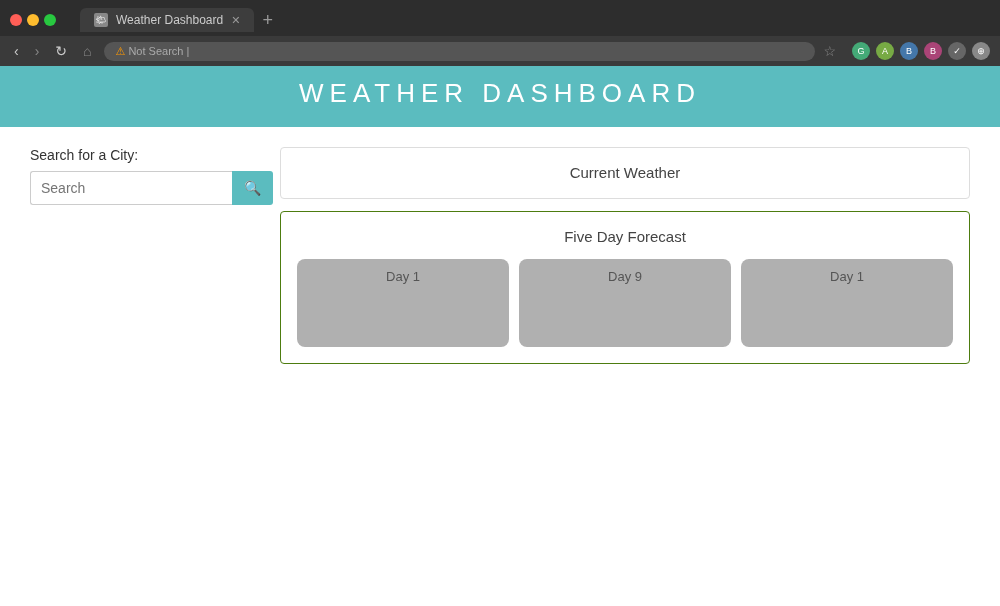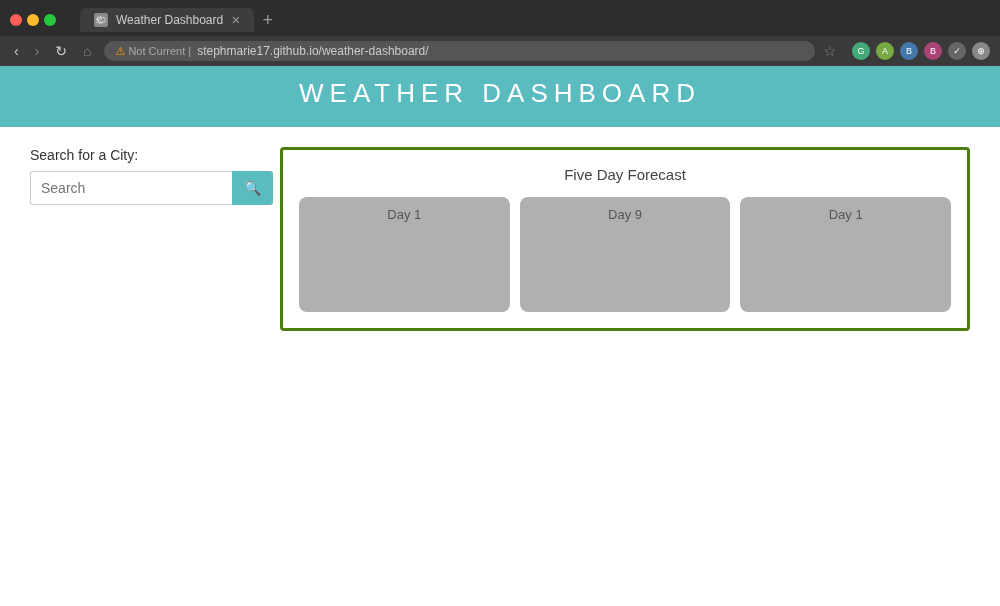--- a/index.html
+++ b/index.html
@@ -236,21 +236,21 @@
       margin-bottom: 12px;
     }
 
     .section-title {
       font-size: 15px;
       color: #444;
       font-weight: 400;
     }
 
     .forecast-section {
-      border: 3px solid #4d7c0f;
+      border: 1px solid #4d7c0f;
       border-radius: 4px;
       padding: 16px;
     }
 
     .forecast-title {
       font-size: 15px;
       color: #444;
       font-weight: 400;
       text-align: center;
       margin-bottom: 14px;
@@ -259,21 +259,21 @@
     .forecast-cards {
       display: flex;
       gap: 10px;
       justify-content: space-between;
     }
 
     .forecast-card {
       background: #b0b0b0;
       border-radius: 8px;
       flex: 1;
-      height: 115px;
+      height: 88px;
       display: flex;
       align-items: flex-start;
       justify-content: center;
       padding-top: 10px;
     }
 
     .day-label {
       font-size: 13px;
       color: #555;
       font-weight: 400;
@@ -301,24 +301,23 @@
 
   <div class="browser-nav-bar">
     <span class="nav-btn active">‹</span>
     <span class="nav-btn">›</span>
     <span class="nav-btn active">↻</span>
     <span class="nav-btn">⌂</span>
 
     <div class="url-bar">
       <span class="security-badge">
         <span class="security-icon">⚠</span>
-        <span>Not Current</span>
+        <span>Not Search</span>
         <span> | </span>
       </span>
-      <span class="url-text">stephmarie17.github.io/weather-dashboard/</span>
     </div>
 
     <span style="color:#888;font-size:14px;cursor:pointer;">☆</span>
 
     <div class="browser-toolbar-icons">
       <div class="toolbar-icon" style="background:#4a7;">G</div>
       <div class="toolbar-icon" style="background:#7a4;">A</div>
       <div class="toolbar-icon" style="background:#47a;">B</div>
       <div class="toolbar-icon" style="background:#a47;">B</div>
       <div class="toolbar-icon" style="background:#666;">✓</div>
@@ -338,20 +337,23 @@
       <label class="search-label">Search for a City:</label>
       <div class="search-row">
         <input class="search-input" type="text" placeholder="Search" style="">
         <button class="search-btn">
           <span class="search-btn-icon">🔍</span>
         </button>
       </div>
     </div>
 
     <div class="right-panel">
+      <div class="current-weather-section">
+        <span class="section-title">Current Weather</span>
+      </div>
 
       <div class="forecast-section">
         <div class="forecast-title">Five Day Forecast</div>
         <div class="forecast-cards">
           <div class="forecast-card">
             <span class="day-label">Day 1</span>
           </div>
           <div class="forecast-card">
             <span class="day-label">Day 9</span>
           </div>

